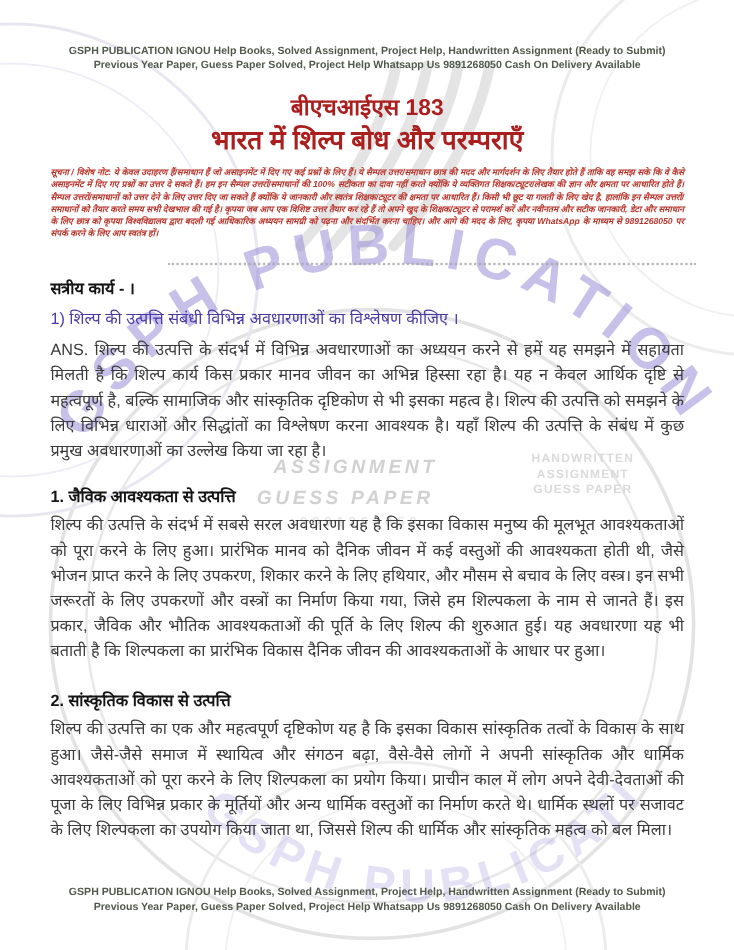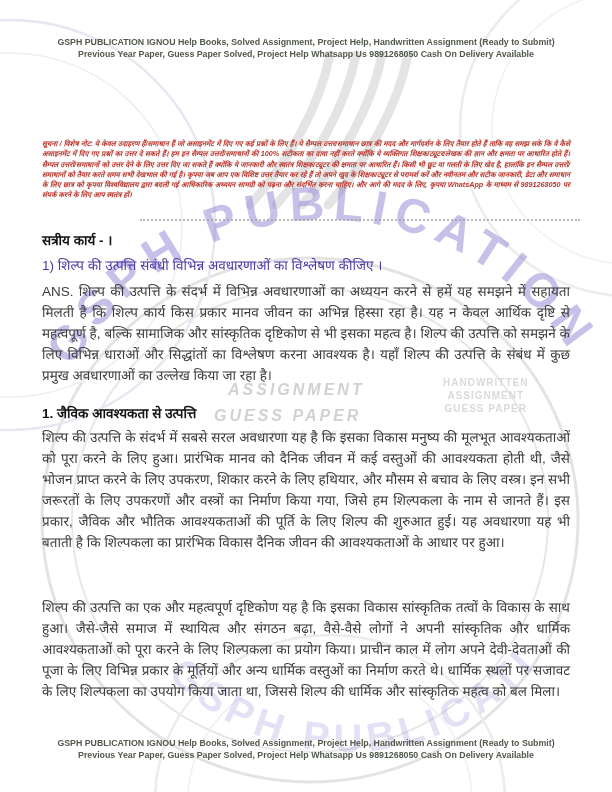--- a/index.html
+++ b/index.html
@@ -137,34 +137,37 @@
     </div>
   </div>
 
   <div class="content">
 
     <div class="hdr top">
       <div>GSPH PUBLICATION IGNOU Help Books, Solved Assignment, Project Help, Handwritten Assignment (Ready to Submit)</div>
       <div>Previous Year Paper, Guess Paper Solved, Project Help Whatsapp Us 9891268050 Cash On Delivery Available</div>
     </div>
 
+    <div class="course-code">बीएचआईएस 183</div>
+    <div class="course-name">भारत में शिल्प बोध और परम्पराएँ</div>
 
     <div class="disclaimer">सूचना / विशेष नोट: ये केवल उदाहरण हैं/समाधान हैं जो असाइनमेंट में दिए गए कई प्रश्नों के लिए हैं। ये सैम्पल उत्तर/समाधान छात्र की मदद और मार्गदर्शन के लिए तैयार होते हैं ताकि वह समझ सके कि वे कैसे असाइनमेंट में दिए गए प्रश्नों का उत्तर दे सकते हैं। हम इन सैम्पल उत्तरों/समाधानों की 100% सटीकता का दावा नहीं करते क्योंकि ये व्यक्तिगत शिक्षक/ट्यूटर/लेखक की ज्ञान और क्षमता पर आधारित होते हैं। सैम्पल उत्तरों/समाधानों को उत्तर देने के लिए उत्तर दिए जा सकते हैं क्योंकि ये जानकारी और स्वतंत्र शिक्षक/ट्यूटर की क्षमता पर आधारित हैं। किसी भी छूट या गलती के लिए खेद है, हालांकि इन सैम्पल उत्तरों/समाधानों को तैयार करते समय सभी देखभाल की गई है। कृपया जब आप एक विशिष्ट उत्तर तैयार कर रहे हैं तो अपने खुद के शिक्षक/ट्यूटर से परामर्श करें और नवीनतम और सटीक जानकारी, डेटा और समाधान के लिए छात्र को कृपया विश्वविद्यालय द्वारा बदली गई आधिकारिक अध्ययन सामग्री को पढ़ना और संदर्भित करना चाहिए। और आगे की मदद के लिए, कृपया WhatsApp के माध्यम से 9891268050 पर संपर्क करने के लिए आप स्वतंत्र हों।</div>
 
     <div class="dotted-sep"></div>
 
     <div class="section-label">सत्रीय कार्य - ।</div>
 
     <div class="question">1) शिल्प की उत्पत्ति संबंधी विभिन्न अवधारणाओं का विश्लेषण कीजिए ।</div>
 
     <div class="para p-ans">ANS. शिल्प की उत्पत्ति के संदर्भ में विभिन्न अवधारणाओं का अध्ययन करने से हमें यह समझने में सहायता मिलती है कि शिल्प कार्य किस प्रकार मानव जीवन का अभिन्न हिस्सा रहा है। यह न केवल आर्थिक दृष्टि से महत्वपूर्ण है, बल्कि सामाजिक और सांस्कृतिक दृष्टिकोण से भी इसका महत्व है। शिल्प की उत्पत्ति को समझने के लिए विभिन्न धाराओं और सिद्धांतों का विश्लेषण करना आवश्यक है। यहाँ शिल्प की उत्पत्ति के संबंध में कुछ प्रमुख अवधारणाओं का उल्लेख किया जा रहा है।</div>
 
     <div class="subhead h-s1">1. जैविक आवश्यकता से उत्पत्ति</div>
     <div class="para p-s1">शिल्प की उत्पत्ति के संदर्भ में सबसे सरल अवधारणा यह है कि इसका विकास मनुष्य की मूलभूत आवश्यकताओं को पूरा करने के लिए हुआ। प्रारंभिक मानव को दैनिक जीवन में कई वस्तुओं की आवश्यकता होती थी, जैसे भोजन प्राप्त करने के लिए उपकरण, शिकार करने के लिए हथियार, और मौसम से बचाव के लिए वस्त्र। इन सभी जरूरतों के लिए उपकरणों और वस्त्रों का निर्माण किया गया, जिसे हम शिल्पकला के नाम से जानते हैं। इस प्रकार, जैविक और भौतिक आवश्यकताओं की पूर्ति के लिए शिल्प की शुरुआत हुई। यह अवधारणा यह भी बताती है कि शिल्पकला का प्रारंभिक विकास दैनिक जीवन की आवश्यकताओं के आधार पर हुआ।</div>
 
+    <div class="subhead h-s2">2. सांस्कृतिक विकास से उत्पत्ति</div>
     <div class="para p-s2">शिल्प की उत्पत्ति का एक और महत्वपूर्ण दृष्टिकोण यह है कि इसका विकास सांस्कृतिक तत्वों के विकास के साथ हुआ। जैसे-जैसे समाज में स्थायित्व और संगठन बढ़ा, वैसे-वैसे लोगों ने अपनी सांस्कृतिक और धार्मिक आवश्यकताओं को पूरा करने के लिए शिल्पकला का प्रयोग किया। प्राचीन काल में लोग अपने देवी-देवताओं की पूजा के लिए विभिन्न प्रकार के मूर्तियों और अन्य धार्मिक वस्तुओं का निर्माण करते थे। धार्मिक स्थलों पर सजावट के लिए शिल्पकला का उपयोग किया जाता था, जिससे शिल्प की धार्मिक और सांस्कृतिक महत्व को बल मिला।</div>
 
     <div class="hdr bottom">
       <div>GSPH PUBLICATION IGNOU Help Books, Solved Assignment, Project Help, Handwritten Assignment (Ready to Submit)</div>
       <div>Previous Year Paper, Guess Paper Solved, Project Help Whatsapp Us 9891268050 Cash On Delivery Available</div>
     </div>
 
   </div>
 </div>
 

